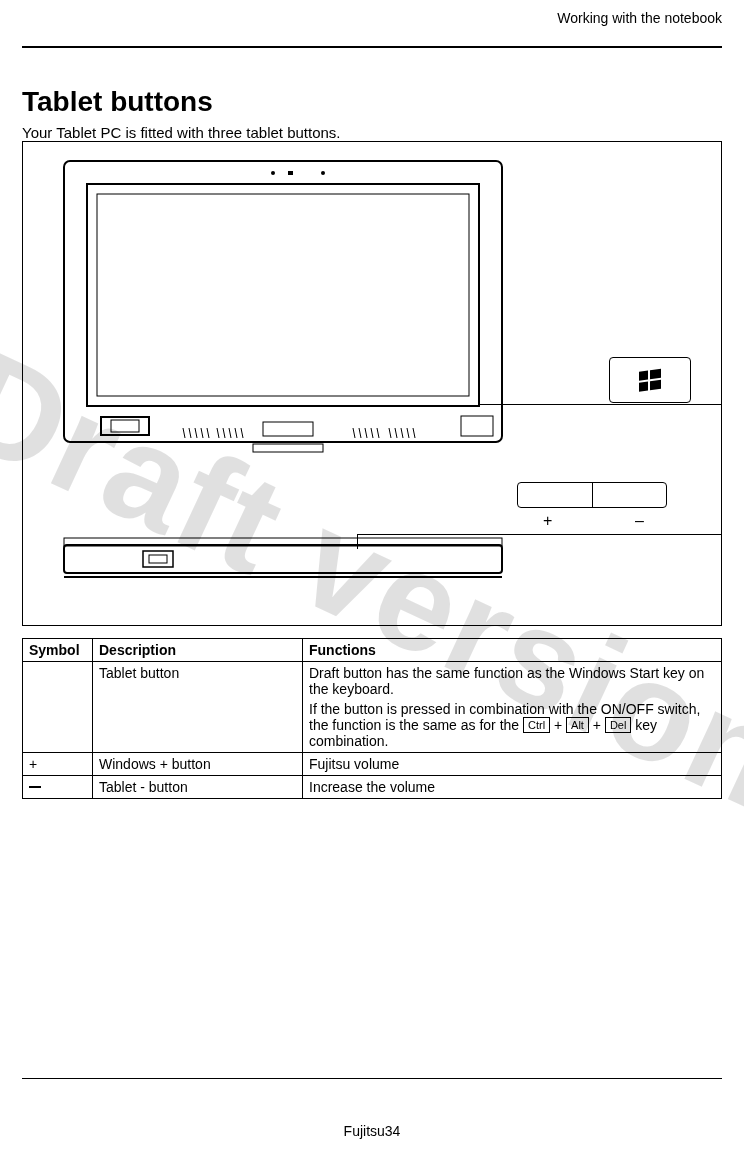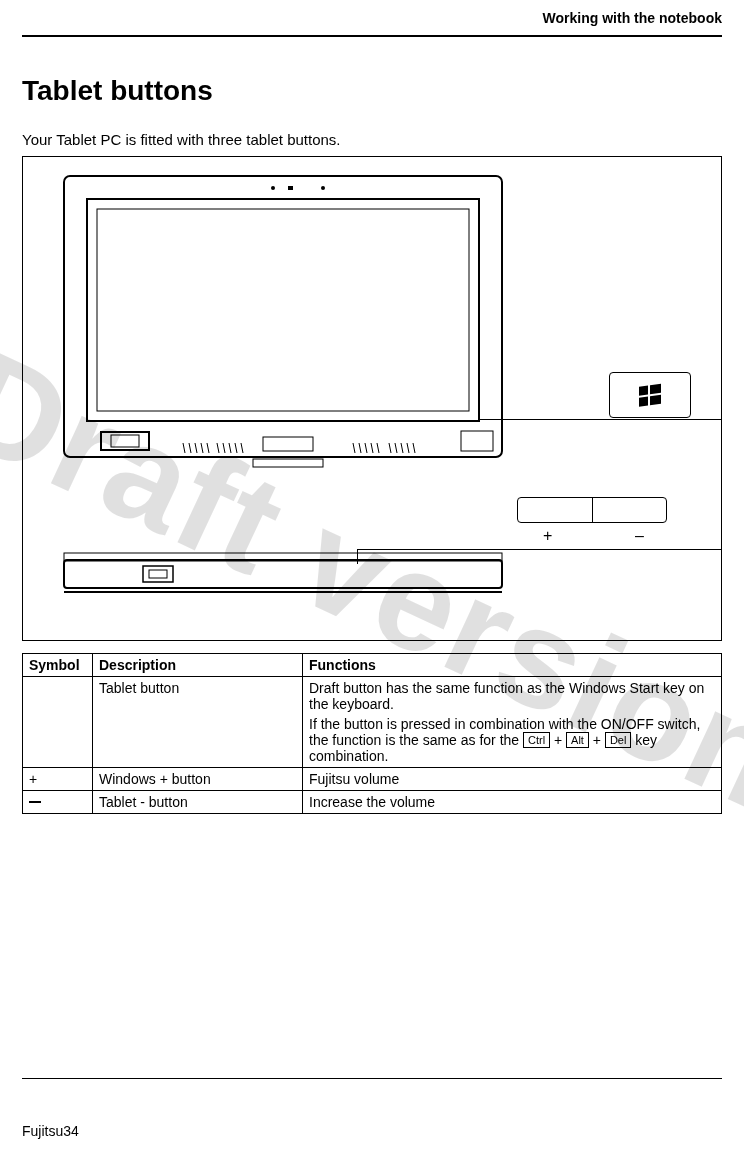--- a/index.html
+++ b/index.html
@@ -7,34 +7,33 @@
   body {
     font-family: Arial, Helvetica, sans-serif;
     font-size: 14px;
     color: #000;
     background: #fff;
     position: relative;
     padding: 10px 22px 0 22px;
   }
   .header-title {
     text-align: right;
-    font-weight: bold;
+    font-weight: normal;
     font-size: 14px;
-    padding-bottom: 9px;
+    padding-bottom: 20px;
   }
   .top-rule { border-top: 2px solid #000; margin-bottom: 38px; }
 
   h1 {
     font-size: 28px;
     font-weight: bold;
-    margin-bottom: 24px;
+    margin-bottom: 6px;
   }
   .intro {
     font-size: 15px;
-    margin-bottom: 8px;
   }
 
   
   .figure-box {
     border: 1px solid #000;
     height: 485px;
     position: relative;
     margin-bottom: 12px;
   }
   .tablet-svg { position: absolute; }
@@ -77,21 +76,21 @@
   .desc-col { width: 210px; }
   .minus-sym { display:inline-block; width:12px; height:2px; background:#000; vertical-align:4px; }
 
   
   .footer-area {
     position: absolute;
     left: 22px; right: 22px;
     bottom: 20px;
   }
   .footer-rule { border-top: 1px solid #000; margin-bottom: 6px; }
-  .footer-row { display: flex; justify-content: flex-start; font-size: 14px; margin-top: 44px; }
+  .footer-row { display: flex; justify-content: center; font-size: 14px; margin-top: 44px; }
 
   .callout-box {
     border: 1px solid #000;
     border-radius: 4px;
     position: absolute;
     background: #fff;
   }
   .win-flag {
     position: absolute;
     left: 50%; top: 50%;

